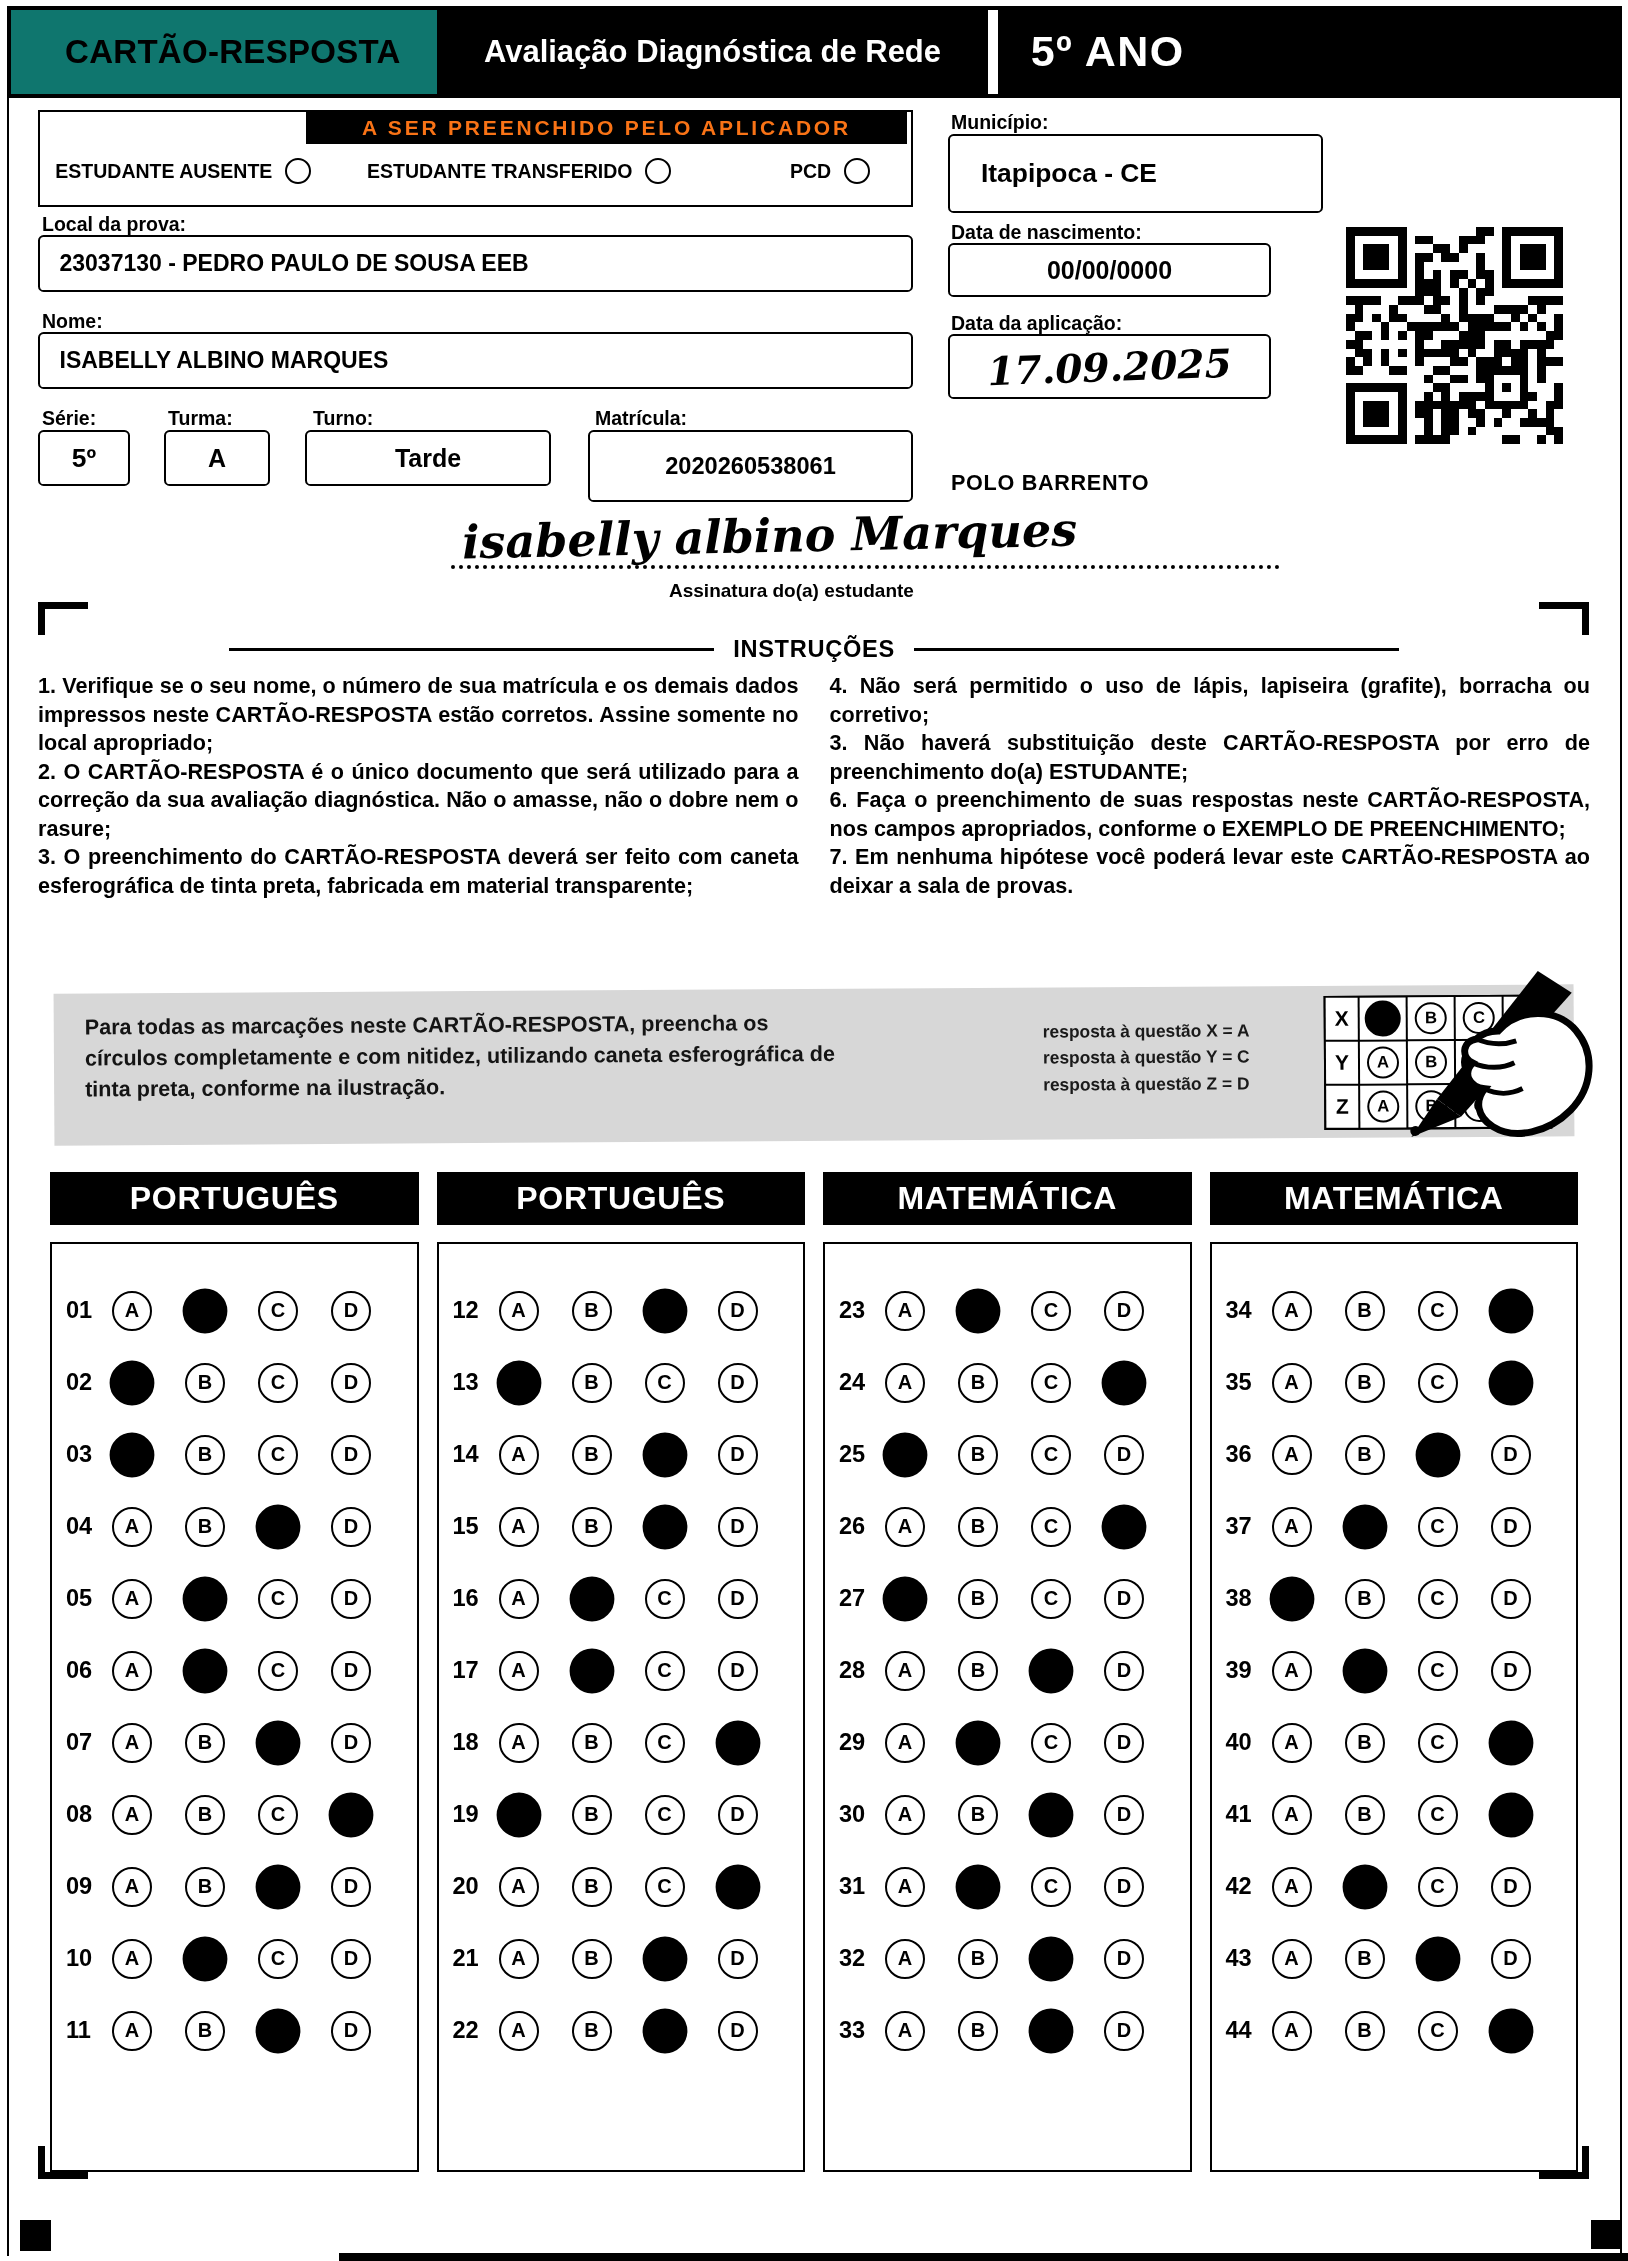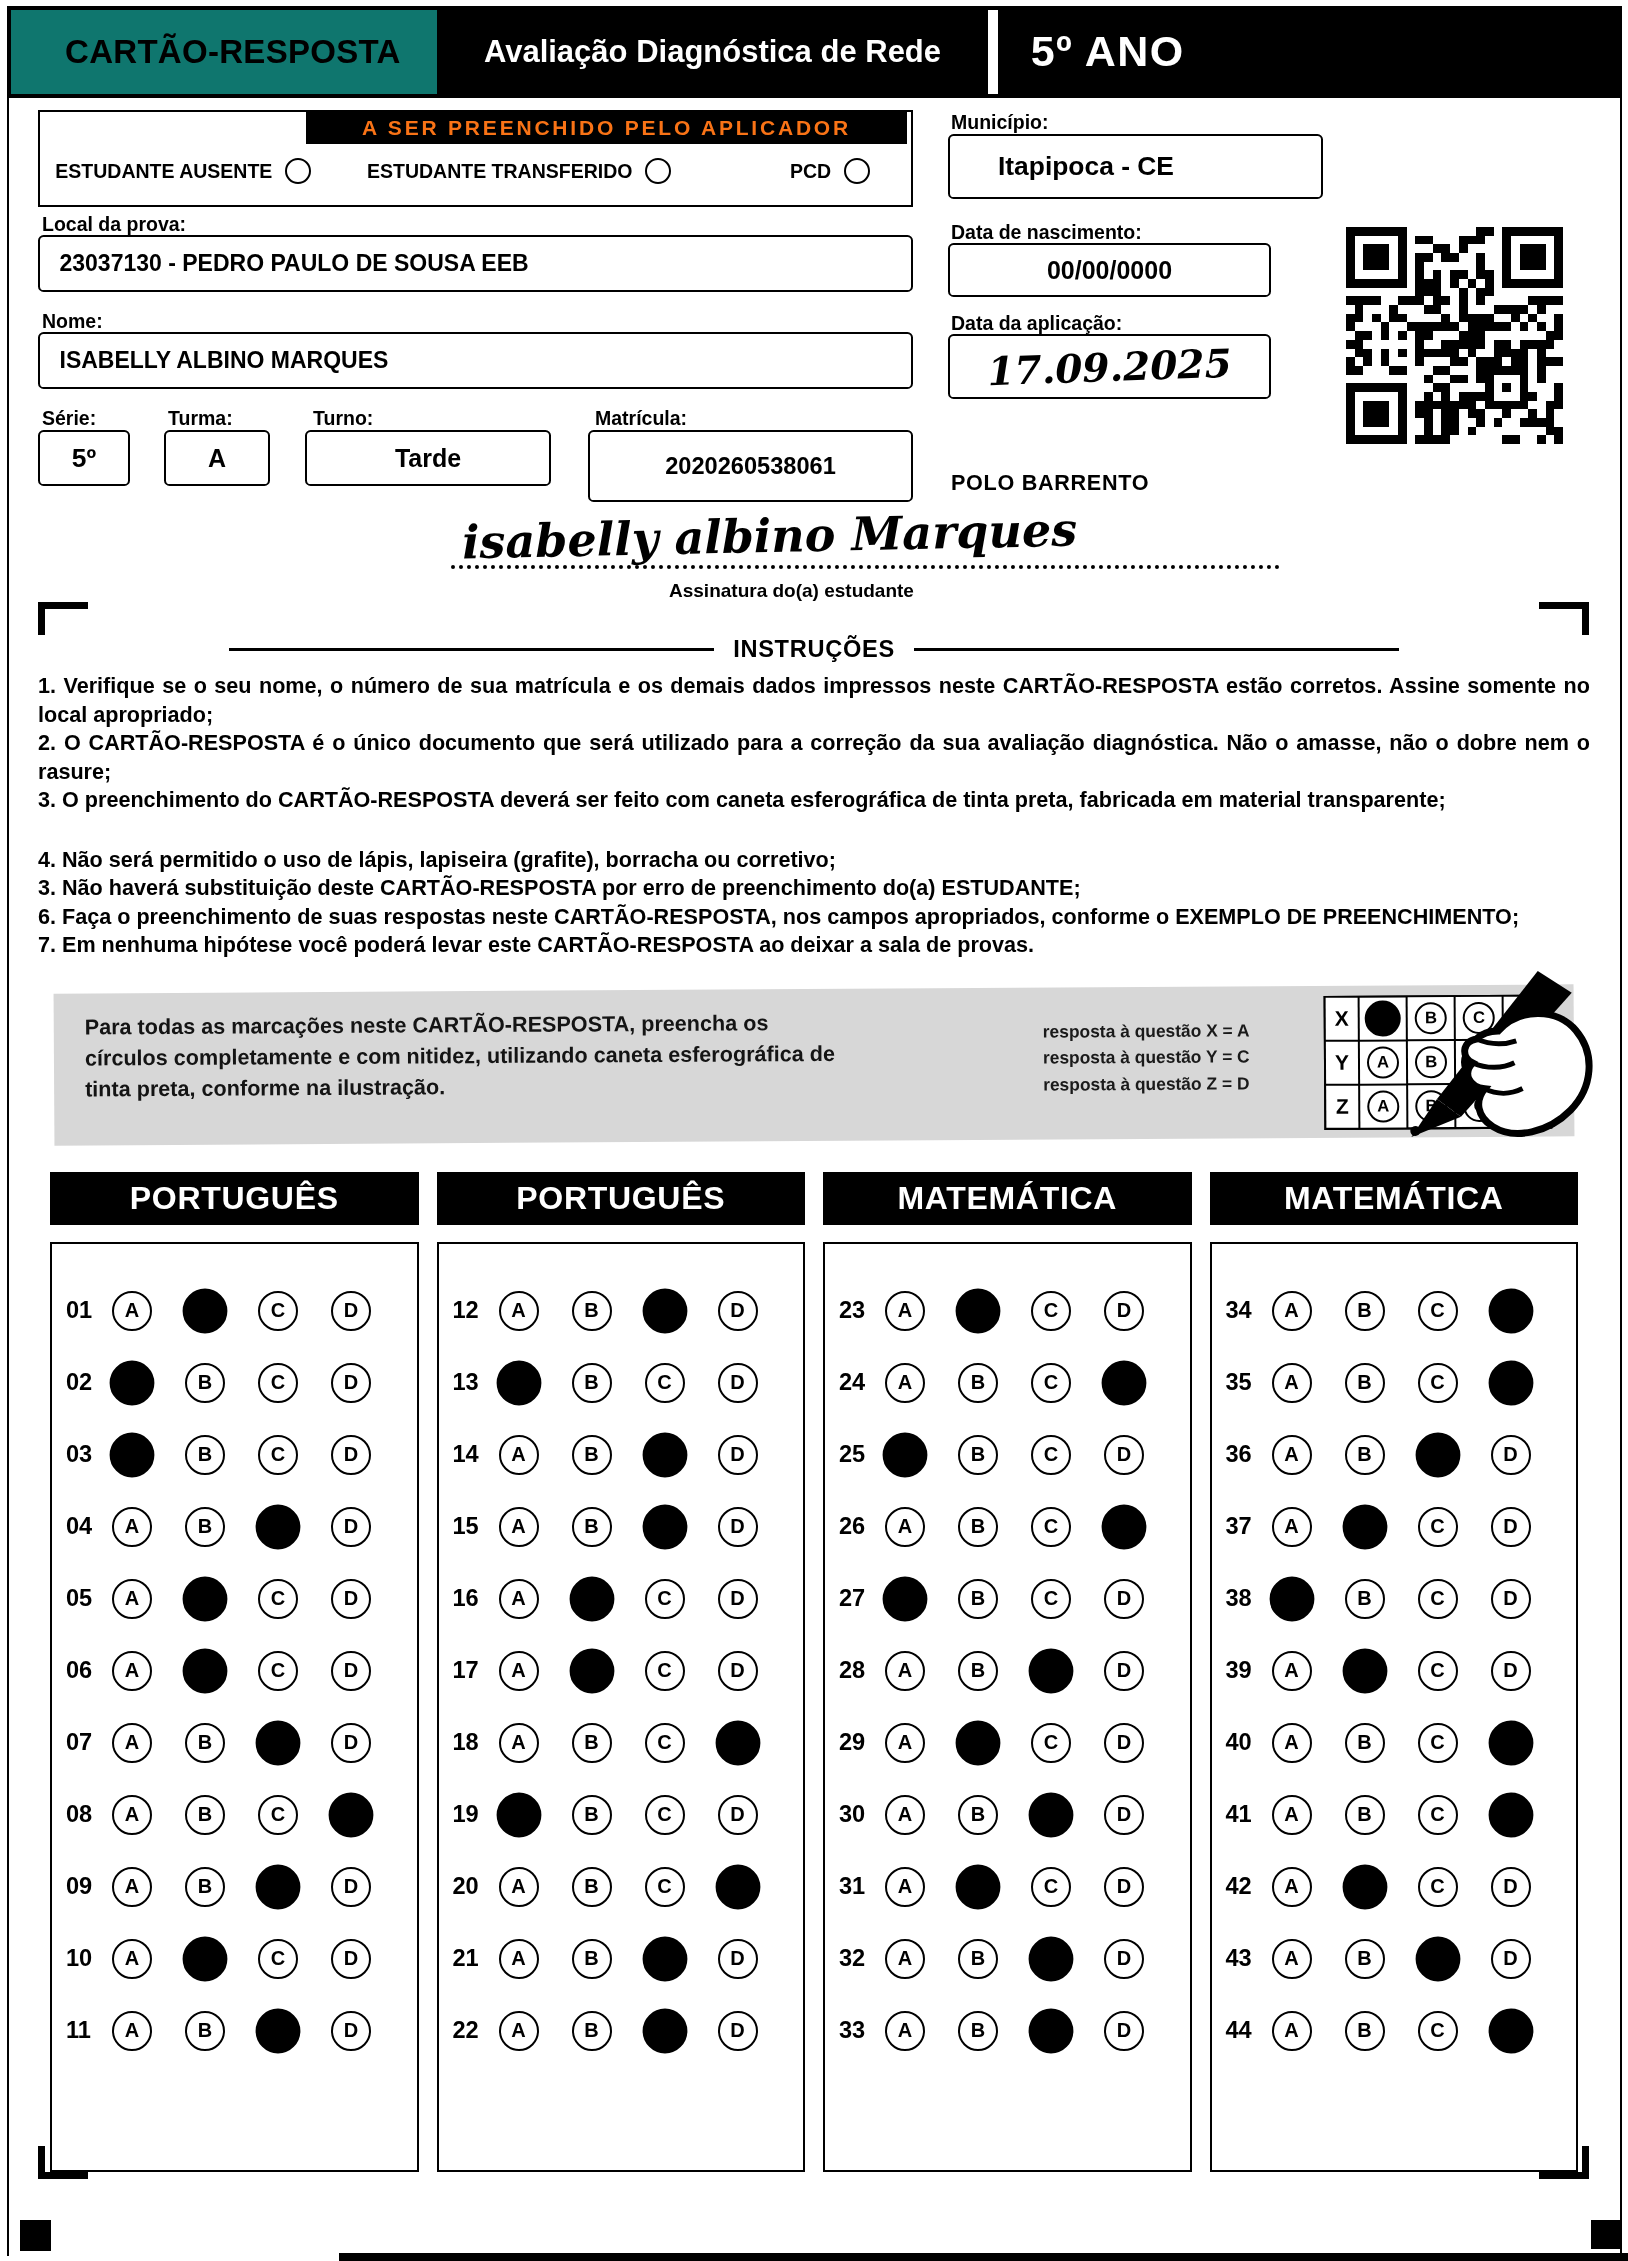--- a/index.html
+++ b/index.html
@@ -35,21 +35,21 @@
   #lbl-serie { left: 42px; top: 407px; }
   #box-serie { left: 38px; top: 430px; width: 92px; height: 56px; font-size: 26.4px; }
   #lbl-turma { left: 168px; top: 407px; }
   #box-turma { left: 164px; top: 430px; width: 106px; height: 56px; font-size: 25px; }
   #lbl-turno { left: 313px; top: 407px; }
   #box-turno { left: 305px; top: 430px; width: 246px; height: 56px; font-size: 25px; }
   #lbl-matricula { left: 595px; top: 407px; }
   #box-matricula { left: 588px; top: 430px; width: 325px; height: 72px; font-size: 23.6px; }
 
   #lbl-municipio { left: 951px; top: 111px; }
-  #box-municipio { left: 948px; top: 134px; width: 375px; height: 65px; font-size: 26.4px; padding-left: 48px; }
+  #box-municipio { left: 948px; top: 134px; width: 375px; height: 79px; font-size: 26.4px; padding-left: 31px; }
   #lbl-nascimento { left: 951px; top: 221px; }
   #box-nascimento { left: 948px; top: 243px; width: 323px; height: 54px; font-size: 25px; }
   #lbl-aplicacao { left: 951px; top: 312px; }
   #box-aplicacao { left: 948px; top: 334px; width: 323px; height: 65px; }
   #polo { left: 951px; top: 470px; font-size: 21.6px; font-weight: bold; letter-spacing: 0.7px; }
   #qr { left: 1346px; top: 227px; width: 217px; height: 217px; }
 
   .handwriting { font-family: "DejaVu Serif", serif; font-style: italic; font-weight: bold; }
   #box-aplicacao .handwriting { font-size: 39px; transform: rotate(-2deg); width: 100%; text-align: center; }
 
@@ -65,21 +65,21 @@
   #br-bl { left: 38px; top: 2146px; border-bottom: 7px solid #000; border-left: 7px solid #000; }
   #br-br { left: 1539px; top: 2146px; border-bottom: 7px solid #000; border-right: 7px solid #000; }
   #bl-square { left: 19.5px; top: 2220px; width: 31px; height: 31px; background: #000; }
   #br-square { left: 1591px; top: 2220px; width: 29px; height: 29px; background: #000; }
   #bottom-strip { left: 339px; top: 2253px; width: 1289px; height: 8.3px; background: #000; }
 
   
   #instr-title { left: 229px; top: 636px; width: 1170px; display: flex; align-items: center; gap: 19.5px; }
   #instr-title .line { flex: 1; height: 3.5px; background: #000; }
   #instr-title .t { font-size: 23.6px; font-weight: bold; letter-spacing: 0.7px; }
-  #instr-cols { left: 38px; top: 672px; width: 1552px; display: flex; gap: 31px; flex-direction: column; }
+  #instr-cols { left: 38px; top: 672px; width: 1552px; display: flex; gap: 31px; }
   .instr-col { flex: 1; }
   .instr-item { font-size: 21.6px; line-height: 28.5px; font-weight: bold; text-align: justify; }
 
   
   #example-band { left: 54px; top: 989px; width: 1520px; height: 152px; background: #d7d7d7; transform: rotate(-0.35deg); }
   .ex-text { position: absolute; left: 31px; top: 18px; width: 758px; font-size: 21.6px; line-height: 31px; font-weight: bold; color: #141414; }
   .ex-answers { position: absolute; left: 989px; top: 31px; font-size: 17.4px; line-height: 26.4px; font-weight: bold; color: #1a1a1a; }
   #example-grid { position: absolute; left: 1270px; top: 9.7px; display: grid; grid-template-columns: 32px repeat(4, 46px); grid-auto-rows: 42px; gap: 2.1px; background: #000; border: 2.1px solid #000; }
   .g-cell { background: #fff; display: flex; align-items: center; justify-content: center; }
   .g-lab { font-weight: bold; font-size: 21px; }

